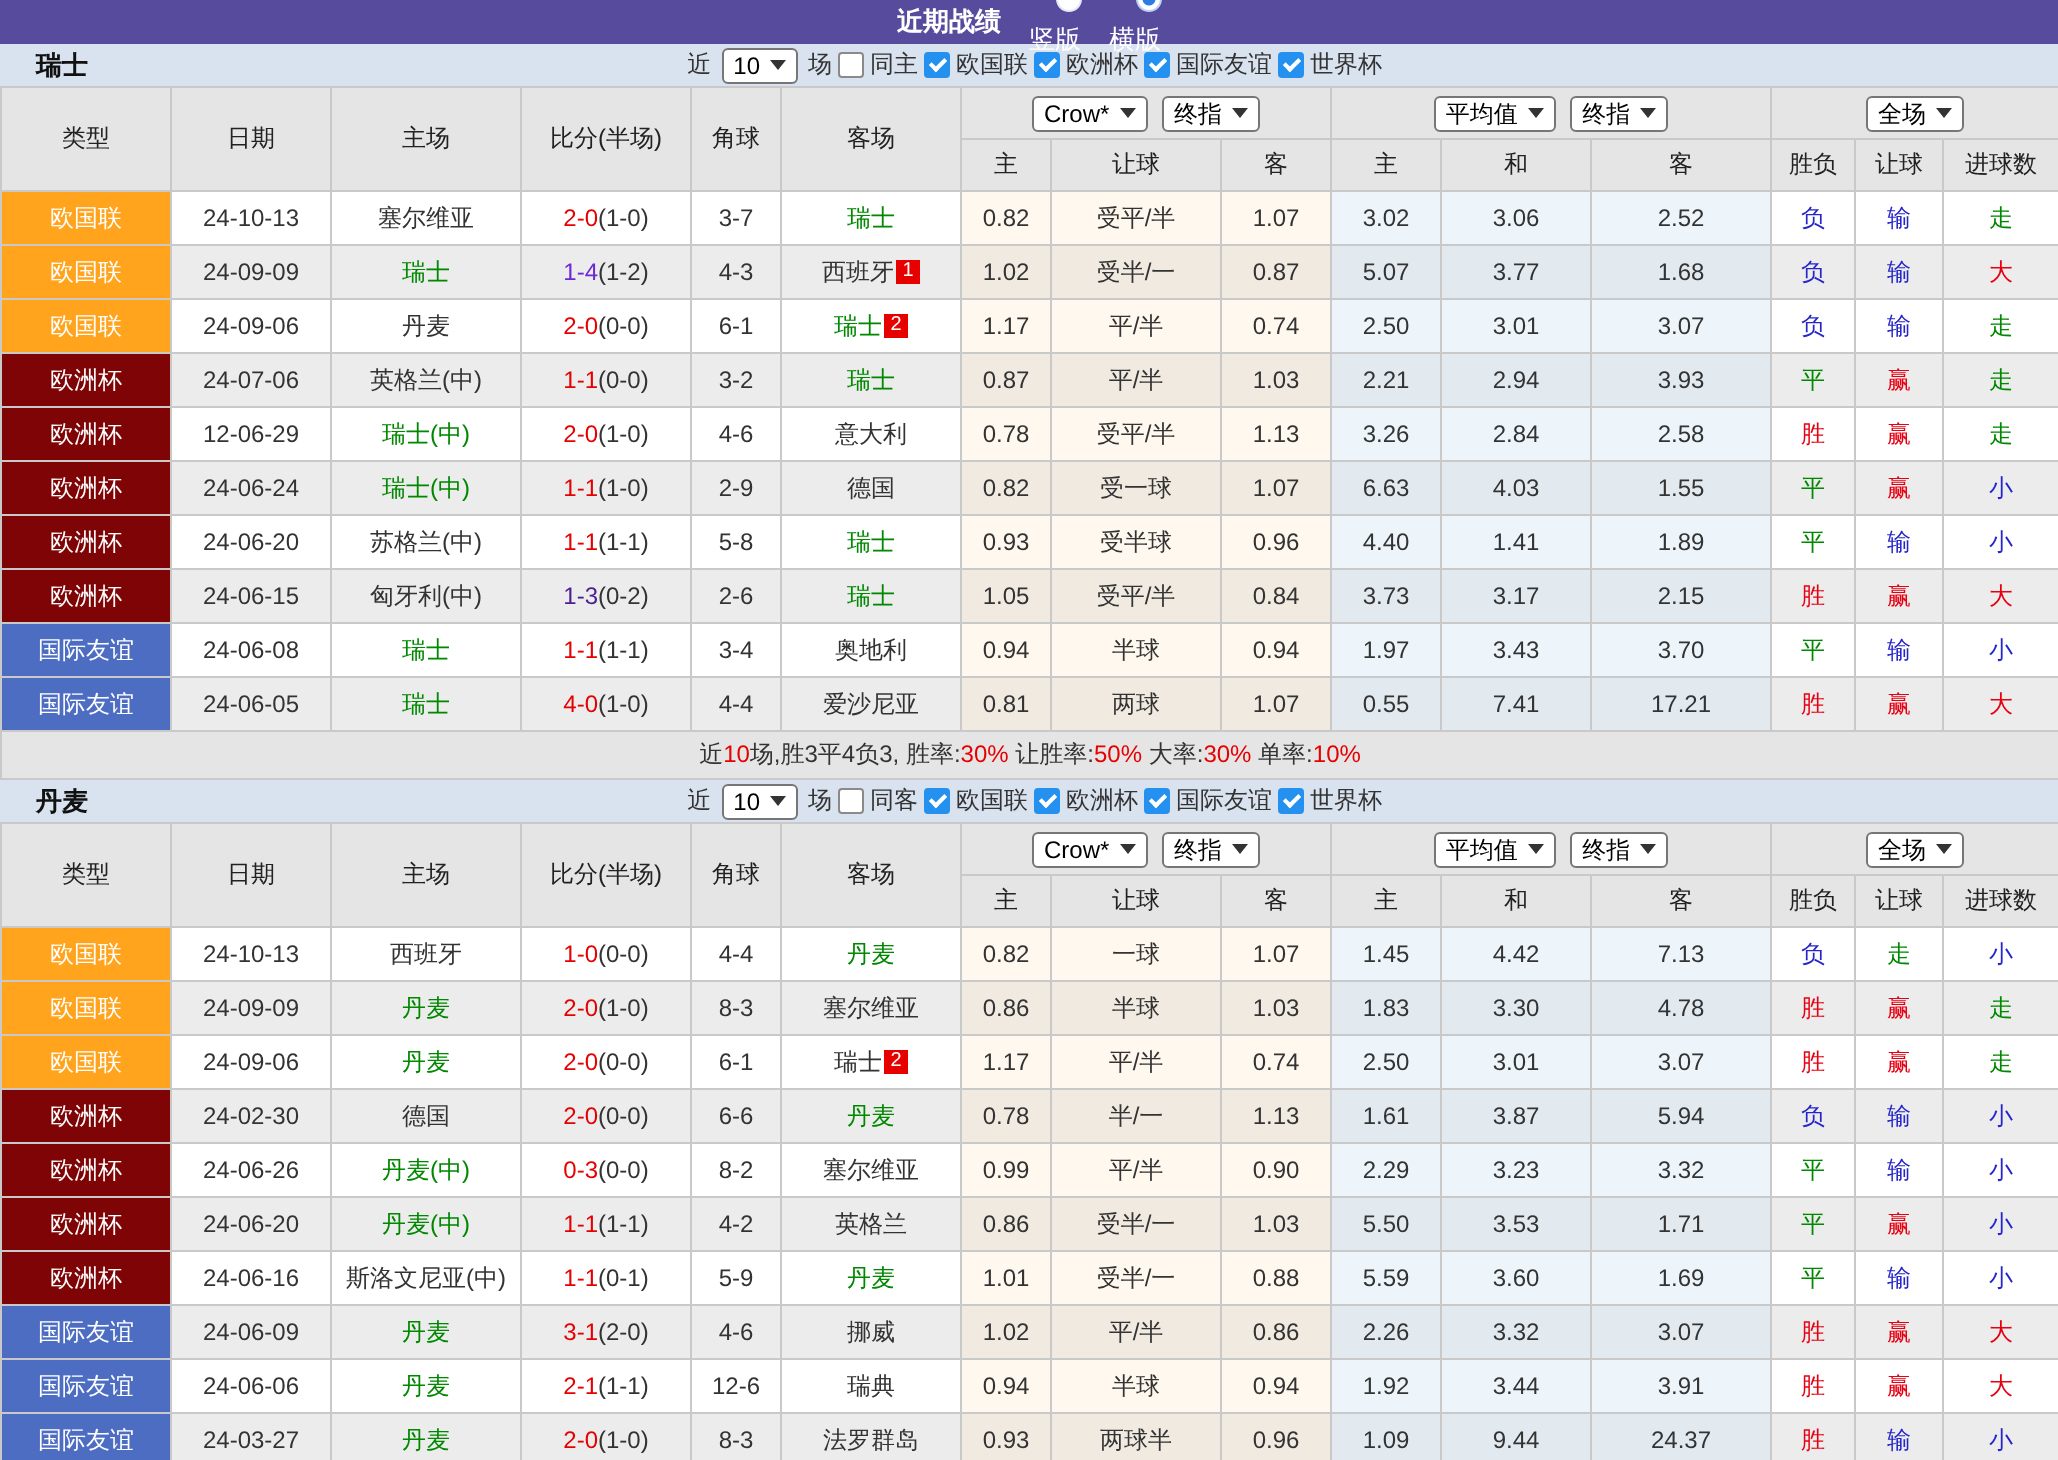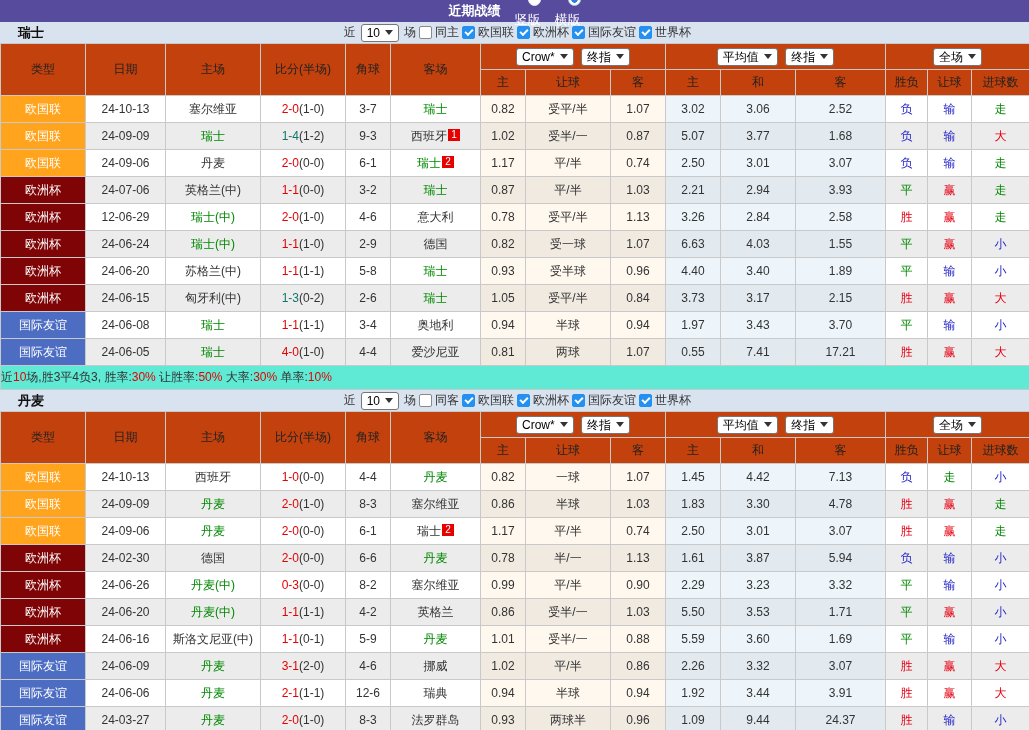--- a/index.html
+++ b/index.html
@@ -12,29 +12,29 @@
   .filter-row{height:21px;background:#d9e2ef;display:flex;align-items:center;padding-left:18px;}
   .team-label{font-weight:bold;font-size:13px;color:#111;}
   .filter-controls{margin-left:auto;margin-right:338px;display:flex;align-items:center;gap:3px;white-space:nowrap;}
   .selectbox{display:inline-flex;align-items:center;background:#fff;border:1px solid #767676;border-radius:3px;padding:1px 5px;line-height:14px;color:#000;margin:0 2px;}
   .caret{display:inline-block;width:0;height:0;border-left:4px solid transparent;border-right:4px solid transparent;border-top:5px solid #333;margin-left:5px;}
   .cb{position:relative;display:inline-block;width:13px;height:13px;border:1px solid #8a8a8a;border-radius:2px;background:#fff;box-sizing:border-box;vertical-align:-2px;}
   .cb.checked{background:#2490ef;border-color:#2490ef;}
   .cb.checked::after{content:"";position:absolute;left:2px;top:2px;width:6px;height:3px;border-left:2px solid #fff;border-bottom:2px solid #fff;transform:rotate(-45deg);}
   table{border-collapse:collapse;table-layout:fixed;width:1029px;}
   th,td{border:1px solid #c9c9c9;text-align:center;padding:0;overflow:hidden;white-space:nowrap;}
-  thead th{background:#c2410c;font-weight:normal;height:25px;color:#222;}
+  thead th{background:#e5e5e5;font-weight:normal;height:25px;color:#222;}
   tbody td{height:26px;background:#fff;}
   tr.alt td{background:#ececec;}
   tbody td.crow{background:#fff8ee;}
   tr.alt td.crow{background:#f0eae1;}
   tbody td.avg{background:#edf5fa;}
   tr.alt td.avg{background:#e2eaf0;}
   td.league{color:#fff;}
-  tfoot td{height:23px;background:#5eead4;text-align:left;}
+  tfoot td{height:23px;background:#e5e5e5;text-align:center;}
   .score-ht{color:#333;}
   .rank{display:inline-block;background:#e60000;color:#fff;font-size:10px;line-height:12px;min-width:10px;height:12px;padding:0 1px;text-align:center;vertical-align:2px;margin-left:1px;}
 </style>
 </head>
 <body>
 
 <div class="titlebar">
   <span class="title">近期战绩</span>
   <span class="radio-group">
     <span class="radio"></span>
@@ -148,22 +148,22 @@
         <td class="avg">3.06</td>
         <td class="avg">2.52</td>
         <td style="color: rgb(37, 37, 201);">负</td>
         <td style="color: rgb(37, 37, 201);">输</td>
         <td style="color: rgb(0, 136, 0);">走</td>
       </tr>
       <tr class="alt">
         <td class="league" style="background: rgb(255, 164, 28);">欧国联</td>
         <td>24-09-09</td>
         <td><span class="team" style="color: rgb(0, 136, 0);">瑞士</span></td>
-        <td><span class="score-ft" style="color: #0f766e;">1-4</span><span class="score-ht">(1-2)</span></td>
-        <td>9-3</td>
+        <td><span class="score-ft" style="color: #6d28d9;">1-4</span><span class="score-ht">(1-2)</span></td>
+        <td>4-3</td>
         <td><span class="team">西班牙</span><span class="rank">1</span></td>
         <td class="crow">1.02</td>
         <td class="crow">受半/一</td>
         <td class="crow">0.87</td>
         <td class="avg">5.07</td>
         <td class="avg">3.77</td>
         <td class="avg">1.68</td>
         <td style="color: rgb(37, 37, 201);">负</td>
         <td style="color: rgb(37, 37, 201);">输</td>
         <td style="color: rgb(230, 0, 18);">大</td>
@@ -240,31 +240,31 @@
         <td class="league" style="background: rgb(126, 4, 6);">欧洲杯</td>
         <td>24-06-20</td>
         <td><span class="team">苏格兰(中)</span></td>
         <td><span class="score-ft" style="color: rgb(230, 0, 0);">1-1</span><span class="score-ht">(1-1)</span></td>
         <td>5-8</td>
         <td><span class="team" style="color: rgb(0, 136, 0);">瑞士</span></td>
         <td class="crow">0.93</td>
         <td class="crow">受半球</td>
         <td class="crow">0.96</td>
         <td class="avg">4.40</td>
-        <td class="avg">3.40</td>
+        <td class="avg">1.41</td>
         <td class="avg">1.89</td>
         <td style="color: rgb(0, 136, 0);">平</td>
         <td style="color: rgb(37, 37, 201);">输</td>
         <td style="color: rgb(37, 37, 201);">小</td>
       </tr>
       <tr class="alt">
         <td class="league" style="background: rgb(126, 4, 6);">欧洲杯</td>
         <td>24-06-15</td>
         <td><span class="team">匈牙利(中)</span></td>
-        <td><span class="score-ft" style="color: #0f766e;">1-3</span><span class="score-ht">(0-2)</span></td>
+        <td><span class="score-ft" style="color: #4c1d95;">1-3</span><span class="score-ht">(0-2)</span></td>
         <td>2-6</td>
         <td><span class="team" style="color: rgb(0, 136, 0);">瑞士</span></td>
         <td class="crow">1.05</td>
         <td class="crow">受平/半</td>
         <td class="crow">0.84</td>
         <td class="avg">3.73</td>
         <td class="avg">3.17</td>
         <td class="avg">2.15</td>
         <td style="color: rgb(230, 0, 18);">胜</td>
         <td style="color: rgb(230, 0, 18);">赢</td>

